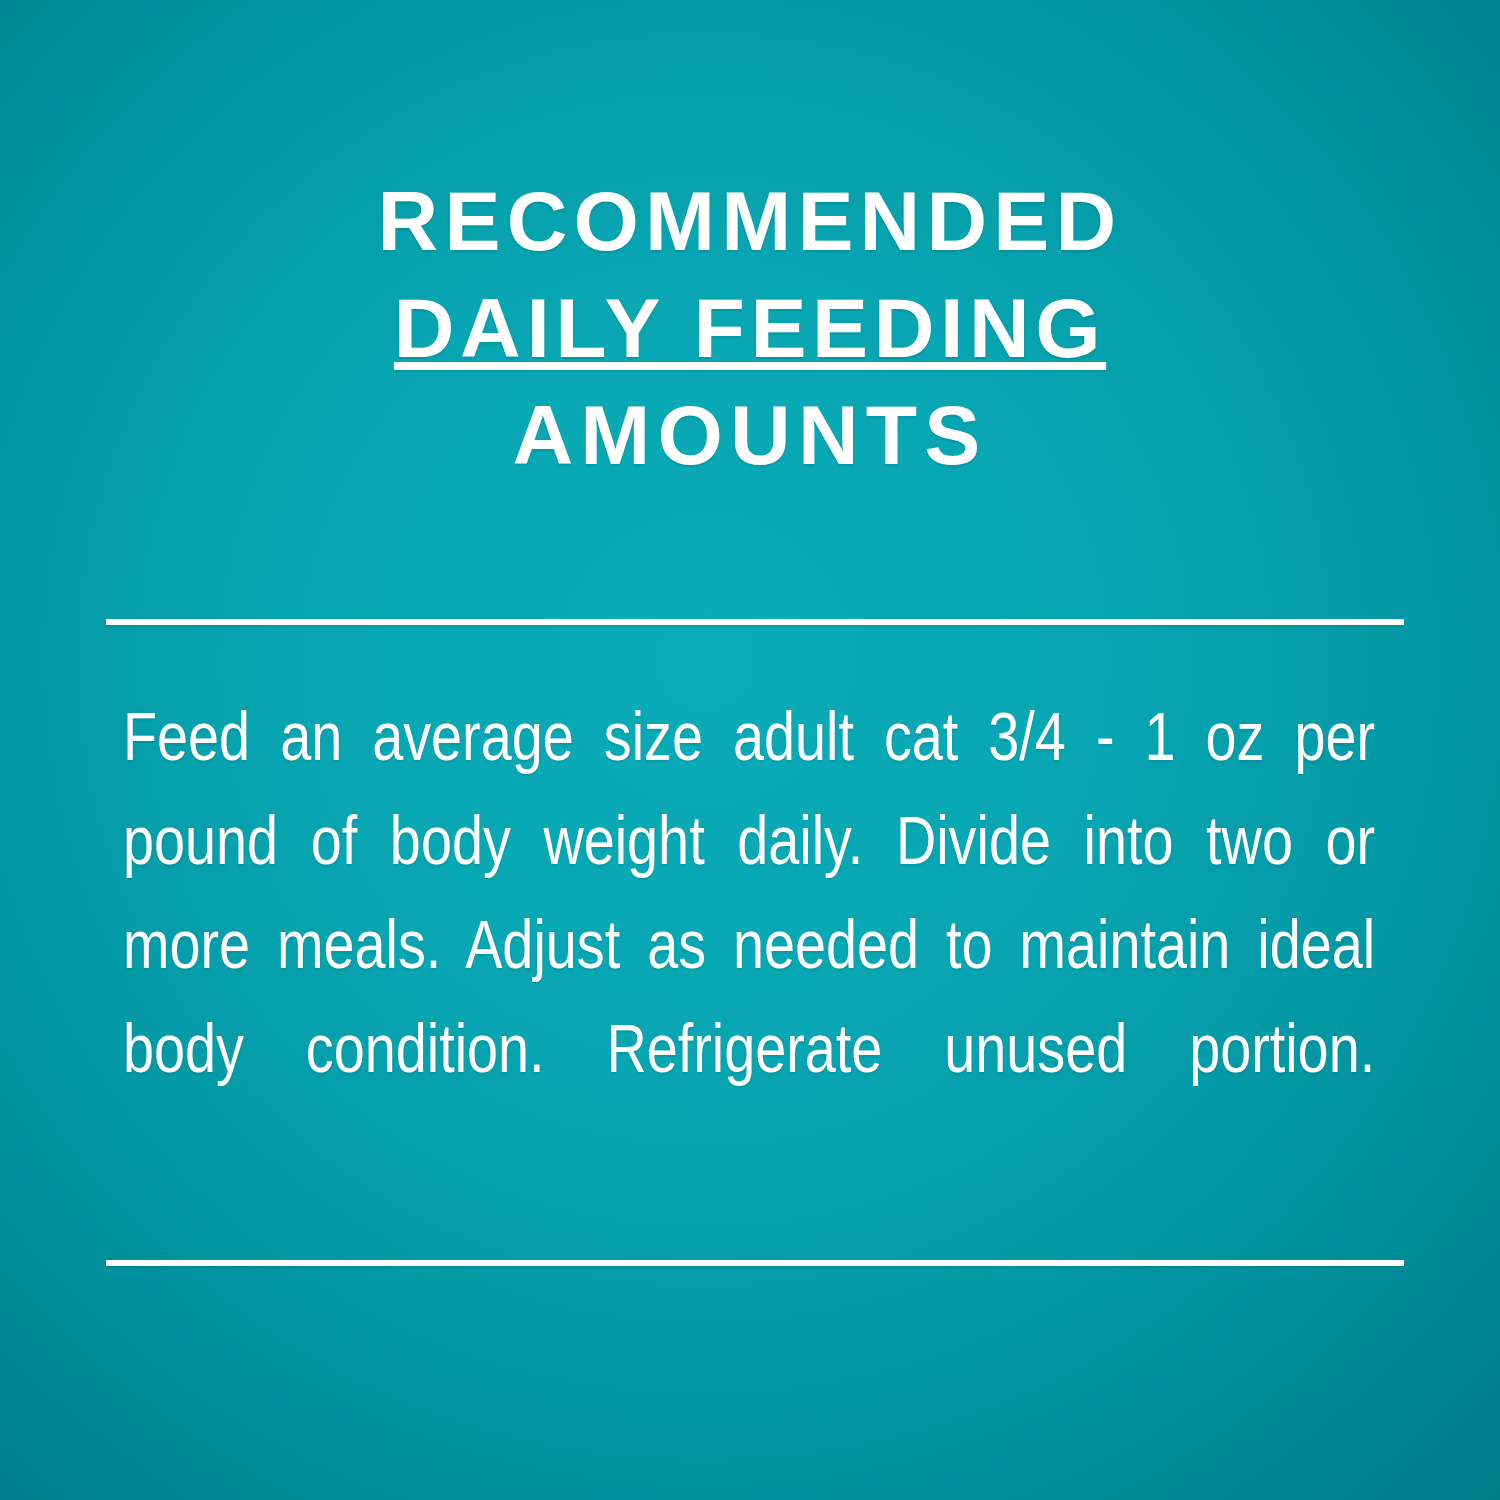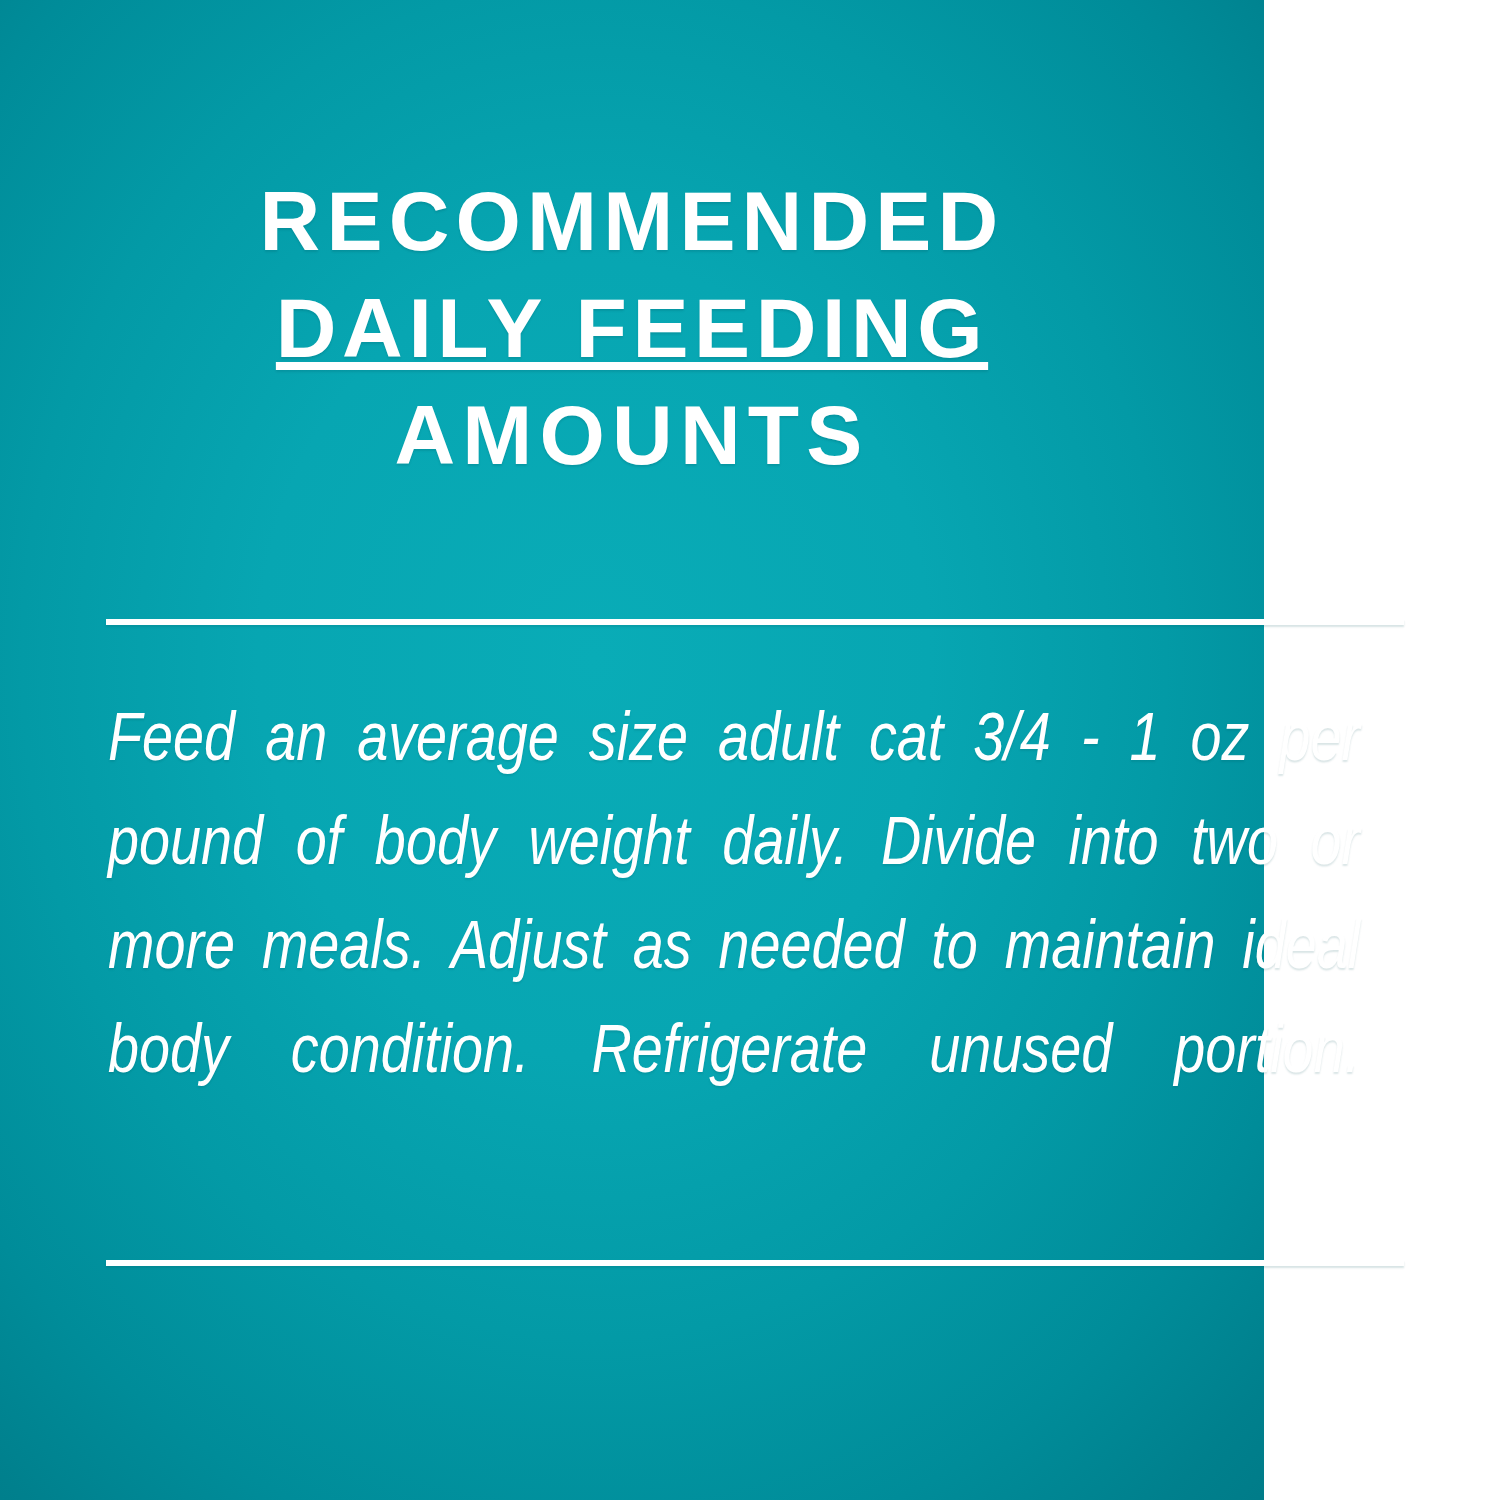--- a/index.html
+++ b/index.html
@@ -9,21 +9,21 @@
 
   body {
     width: 1500px;
     height: 1500px;
     overflow: hidden;
     font-family: "Liberation Sans", sans-serif;
   }
 
   #panel {
     position: relative;
-    width: 1264px;
+    width: 1500px;
     height: 1500px;
     box-sizing: border-box;
     background-color: #07a7b3;
     background-image:
       radial-gradient(ellipse 78% 78% at 47% 44%,
         #09acb7 0%,
         #07a6b2 34%,
         #039aa6 58%,
         #008c99 78%,
         #00808d 92%,
@@ -65,24 +65,23 @@
     background: #ffffff;
     box-shadow: 0 2px 2px rgba(0, 80, 90, 0.16);
   }
 
   #rule-top    { top: 619px; }
   #rule-bottom { top: 1260px; }
 
   
   #body-block {
     position: absolute;
-    left: 108px;
+    left: 123px;
     top: 684px;
     width: 1252px;
-    font-style: italic;
   }
 
   #body-paragraph {
     margin: 0;
     color: #ffffff;
     font-family: "Liberation Sans Narrow", "Liberation Sans", sans-serif;
     font-stretch: condensed;
     font-weight: normal;
     font-size: 68px;
     line-height: 104px;

